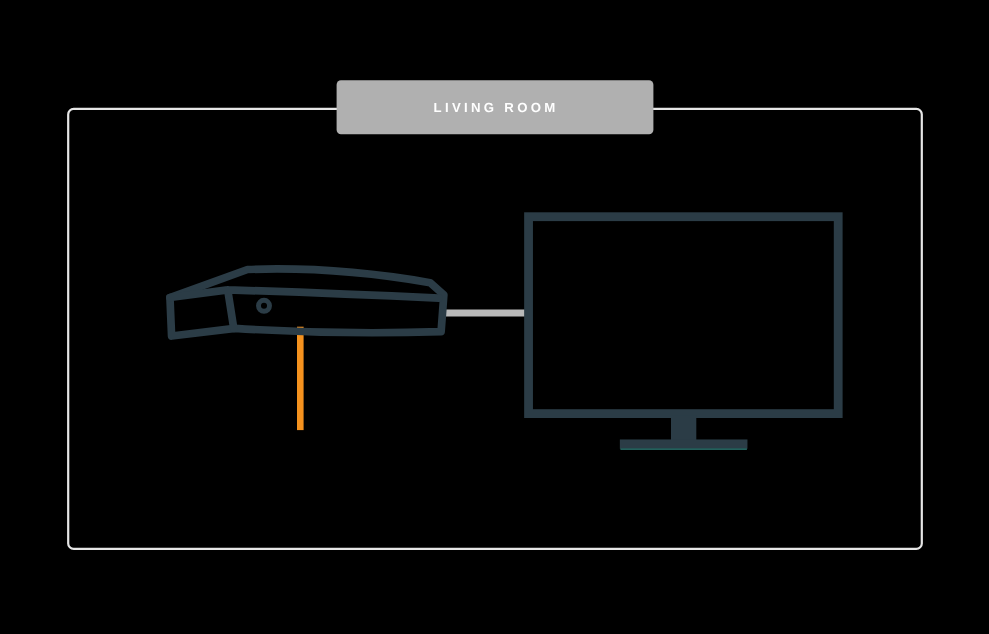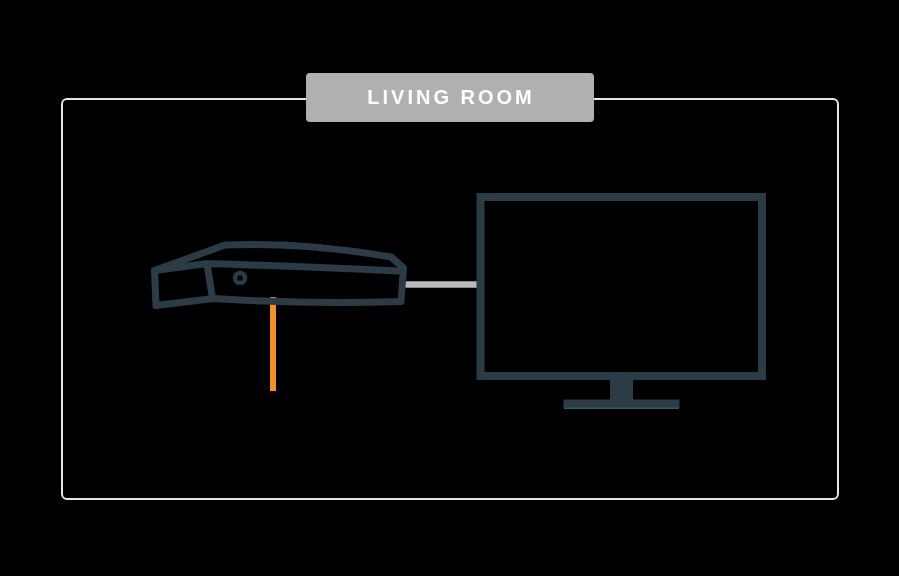--- a/index.html
+++ b/index.html
@@ -36,21 +36,21 @@
     height: 49px;
     background: var(--label-bg, #B0B0B0);
     border-radius: 4px;
     display: flex;
     align-items: center;
     justify-content: center;
     z-index: 2;
   }
   .room-label-text {
     color: var(--label-text, #FFF);
-    font-size: 20px;
+    font-size: 12px;
     font-weight: 600;
     letter-spacing: 3px;
     white-space: nowrap;
     padding-left: 3px; 
   }
   svg.devices {
     position: absolute;
     left: 0;
     top: 0;
     z-index: 1;

